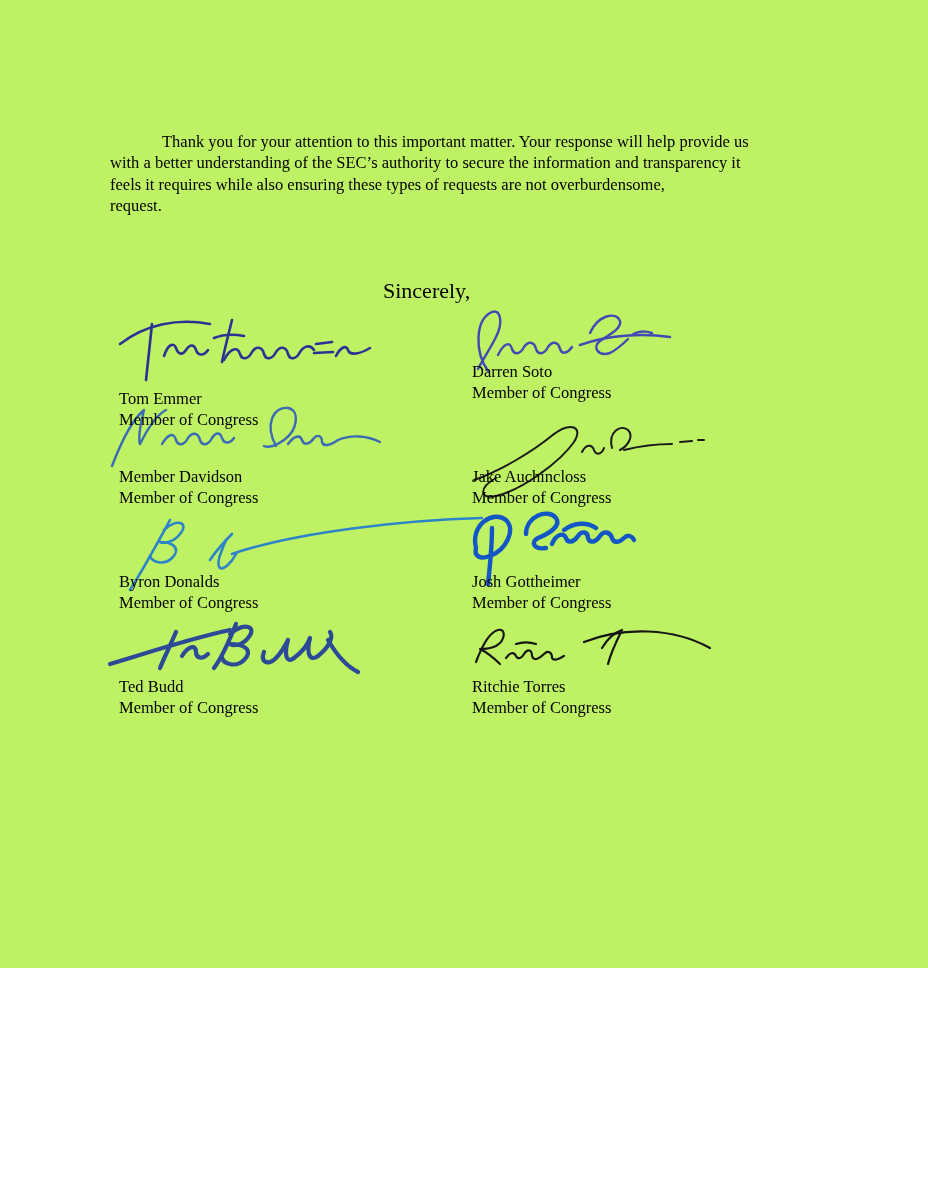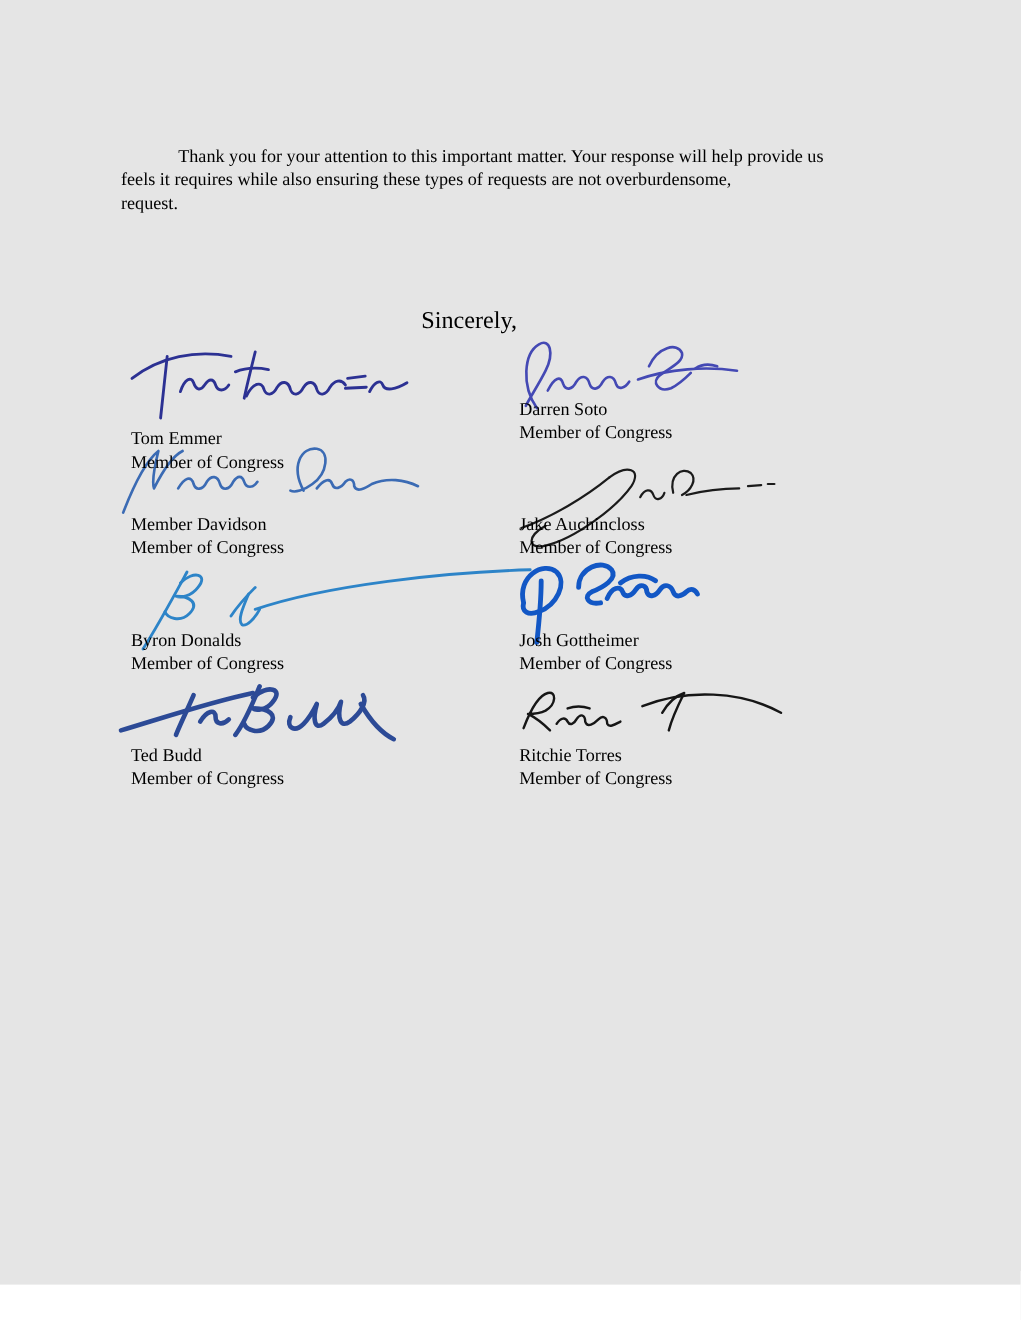--- a/index.html
+++ b/index.html
@@ -1,20 +1,20 @@
 <!DOCTYPE html>
 <html><head>
 <meta charset="utf-8">
 <style>
   html, body { margin: 0; padding: 0; background: #ffffff; }
   .page {
     position: relative;
     width: 928px;
-    height: 1168px;
-    background: #e5e5e5;
+    height: 968px;
+    background: #bef264;
     font-family: "Liberation Serif", serif;
     color: #000000;
     overflow: hidden;
   }
   .para {
     position: absolute;
     left: 110px;
     top: 131px;
     width: 730px;
     font-size: 16.5px;
@@ -45,20 +45,21 @@
   }
   svg.sig path { fill: none; stroke-linecap: round; stroke-linejoin: round; }
 </style>
 </head>
 <body>
 
 <div class="page">
 
   <div class="para">
     <div class="line indent">Thank you for your attention to this important matter. Your response will help provide us</div>
+    <div class="line">with a better understanding of the SEC’s authority to secure the information and transparency it</div>
     <div class="line">feels it requires while also ensuring these types of requests are not overburdensome,</div>
     <div class="line">request.</div>
   </div>
 
   <div class="closing">Sincerely,</div>
 
   <svg class="sig" style="left:112px; top:310px;" width="265" height="72" viewBox="0 0 265 72">
     <g fill="none" stroke-width="2.6" stroke="#2c3193">
       <path d="M8,34 C34,14 66,8 98,14"></path>
       <path d="M40,14 C38,32 36,52 34,70"></path>

